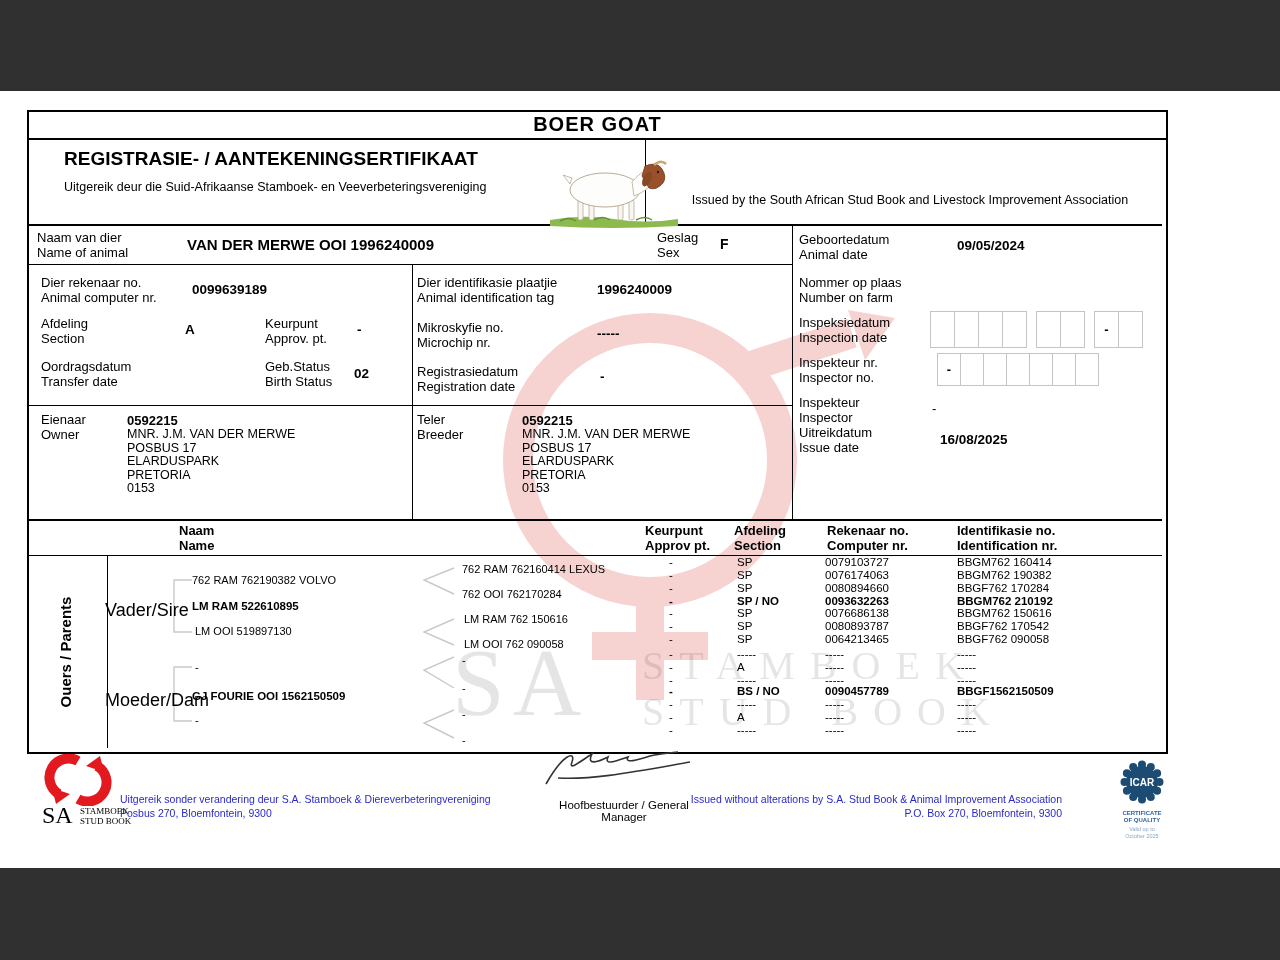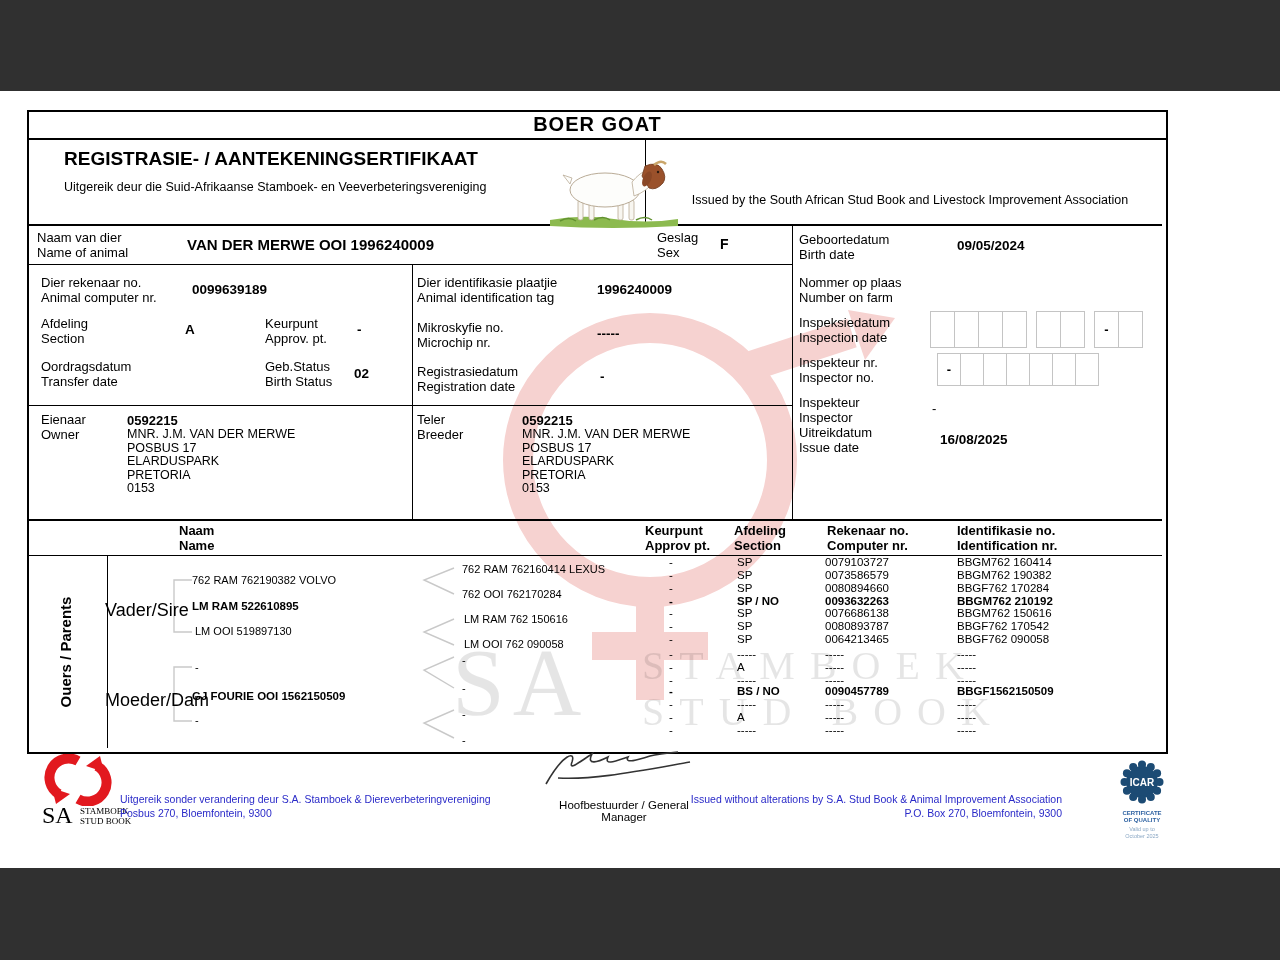--- a/index.html
+++ b/index.html
@@ -172,21 +172,21 @@
     <div class="addr pos" style="left:493px;top:316px">
       <span>MNR. J.M. VAN DER MERWE</span>
       <span>POSBUS 17</span>
       <span>ELARDUSPARK</span>
       <span>PRETORIA</span>
       <span>0153</span>
     </div>
 
     <div class="lbl pos" style="left:770px;top:120px">
       <span>Geboortedatum</span>
-        <span>Birth date</span>
+        <span>Animal date</span>
     </div>
     <div class="val pos" style="left:928px;top:126px">09/05/2024</div>
 
     <div class="lbl pos" style="left:770px;top:163px">
       <span>Nommer op plaas</span>
         <span>Number on farm</span>
     </div>
 
     <div class="lbl pos" style="left:770px;top:203px">
       <span>Inspeksiedatum</span>
@@ -288,21 +288,21 @@
 
     <div class="prow" style="top:444px">
         <span class="c1">-</span>
         <span class="c2">SP</span>
         <span class="c3">0079103727</span>
         <span class="c4">BBGM762 160414</span>
       </div>
     <div class="prow" style="top:457px">
         <span class="c1">-</span>
         <span class="c2">SP</span>
-        <span class="c3">0073586579</span>
+        <span class="c3">0076174063</span>
         <span class="c4">BBGM762 190382</span>
       </div>
     <div class="prow" style="top:470px">
         <span class="c1">-</span>
         <span class="c2">SP</span>
         <span class="c3">0080894660</span>
         <span class="c4">BBGF762 170284</span>
       </div>
     <div class="prow b" style="top:483px">
         <span class="c1">-</span>

